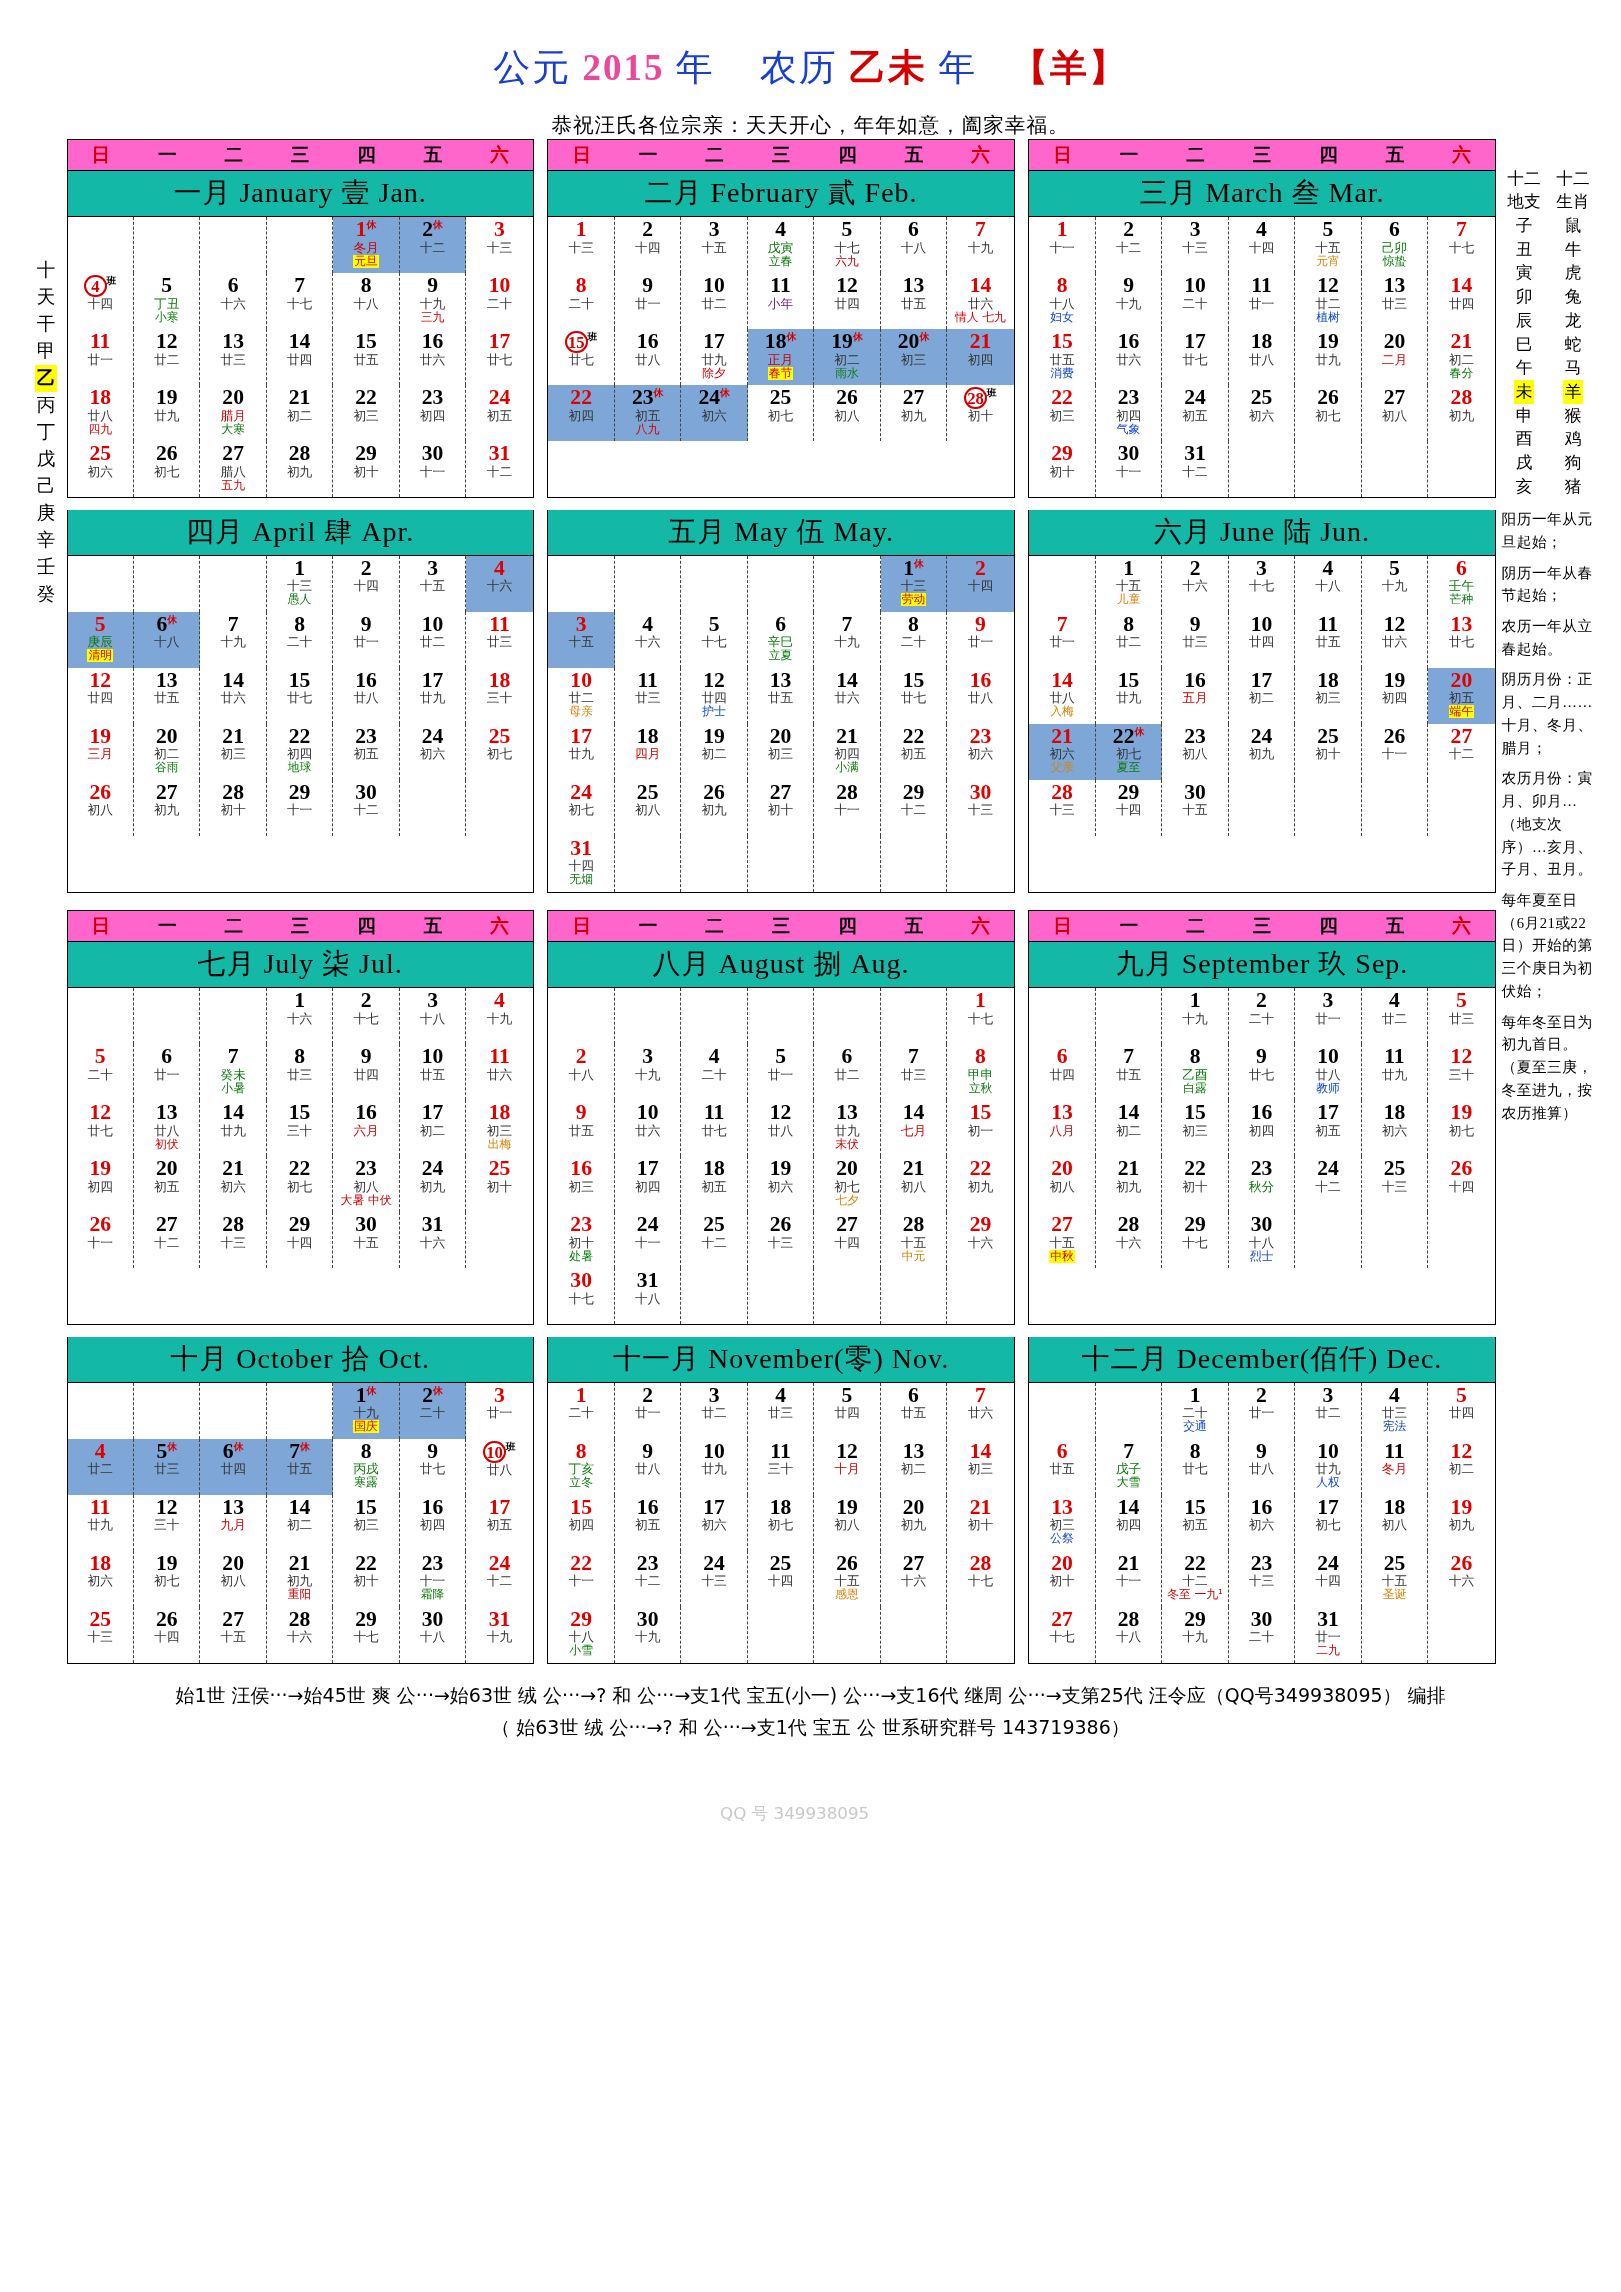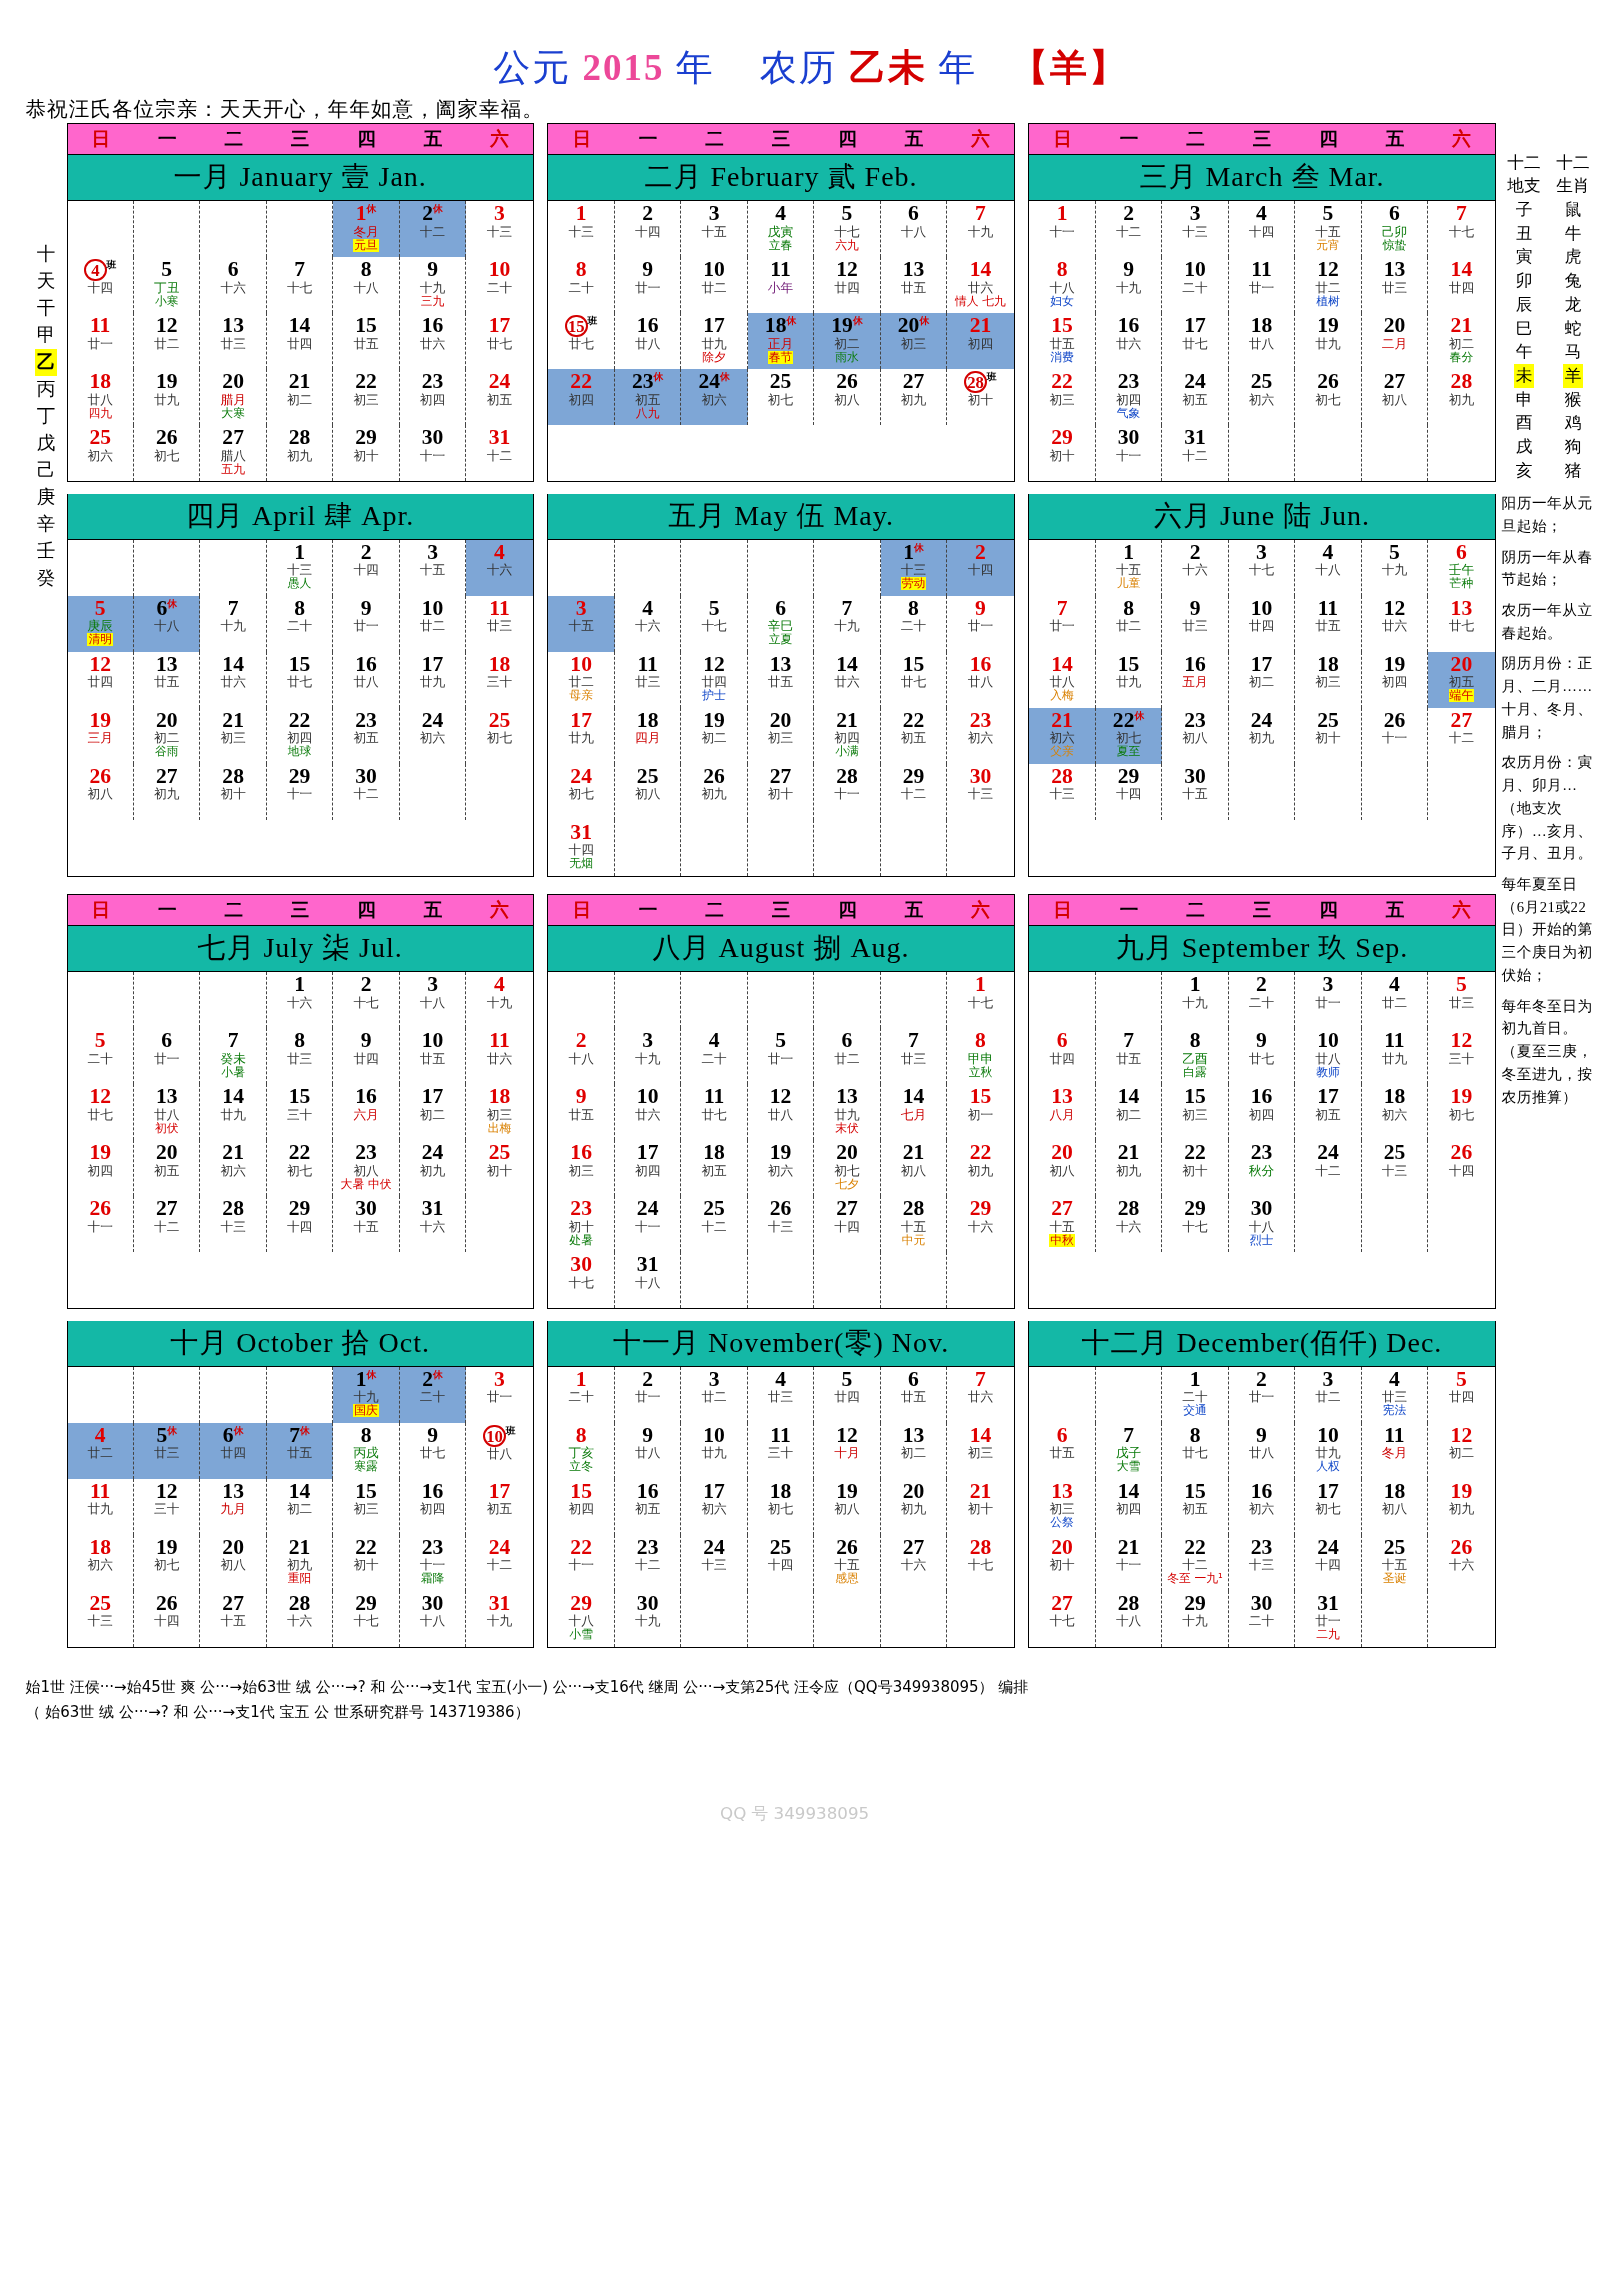--- a/index.html
+++ b/index.html
@@ -5,21 +5,21 @@
   html,body{margin:0;padding:0;background:#fff;}
   body{width:1621px;height:2293px;font-family:"Liberation Serif",serif;color:#000;position:relative;}
   .page{width:1621px;height:2293px;position:relative;box-sizing:border-box;padding:21.6px 25.5px;}
 
   
   .title{text-align:center;font-size:37px;letter-spacing:2px;margin-top:21.6px;}
   .title .blue{color:#1a3fd0;font-weight:normal;}
   .title .num{color:#ec4899;font-weight:bold;}
   .title .red{color:#d40000;font-weight:bold;}
   .title .bracket{color:#d40000;font-weight:bold;}
-  .subtitle{font-size:20.6px;margin-top:2px;font-family:"DejaVu Sans",sans-serif;letter-spacing:1px;}
+  .subtitle{text-align:center;font-size:20.6px;margin-top:18px;font-family:"DejaVu Sans",sans-serif;letter-spacing:1px;}
 
   
   .body-row{display:flex;align-items:flex-start;}
   .left-col{width:41px;padding-top:118px;font-size:18.6px;text-align:center;line-height:1.45;}
   .left-col .hl{background:#ffff00;display:inline-block;padding:0 2px;font-weight:bold;}
   .center-col{flex:1;}
   .right-col{width:94px;font-size:15.7px;line-height:1.5;padding-left:5.9px;}
   .right-head{display:flex;justify-content:space-between;font-size:16.7px;text-align:center;padding-top:27.4px;}
   .rh-c{width:45px;line-height:1.42;}
   .rh-c .hl{background:#ffff00;display:inline-block;padding:0 2px;}
@@ -52,21 +52,21 @@
   .fes.org{color:#d98000;}
   .fes.hl{background:#ffff00;color:#d40000;display:inline-block;padding:0 1px;}
   .hi{background:#7ea6d6;}
   .tagxiu{font-size:9.8px;color:#d40000;vertical-align:super;}
   .tagban{font-size:9.8px;color:#000;vertical-align:super;}
   .circ{display:inline-block;border:2px solid #d40000;border-radius:50%;width:22.5px;height:22.5px;line-height:20.6px;font-size:16.7px;color:#d40000;box-sizing:border-box;}
 
   .qspacer{height:17.6px;}
   .wkspacer{height:11.8px;}
 
-  .footer{margin-top:27px;font-size:15px;line-height:1.7;font-family:"DejaVu Sans",sans-serif;}
+  .footer{margin-top:15px;font-size:19px;text-align:center;line-height:1.7;font-family:"DejaVu Sans",sans-serif;}
   .watermark{position:absolute;left:720px;top:1802px;color:#c9c9c9;font-size:16.7px;font-family:"DejaVu Sans",sans-serif;}
 </style>
 </head>
 <body>
 
 <div class="page">
 
   <div class="title">
     <span class="blue">公元</span>
     <span class="num">2015</span>

